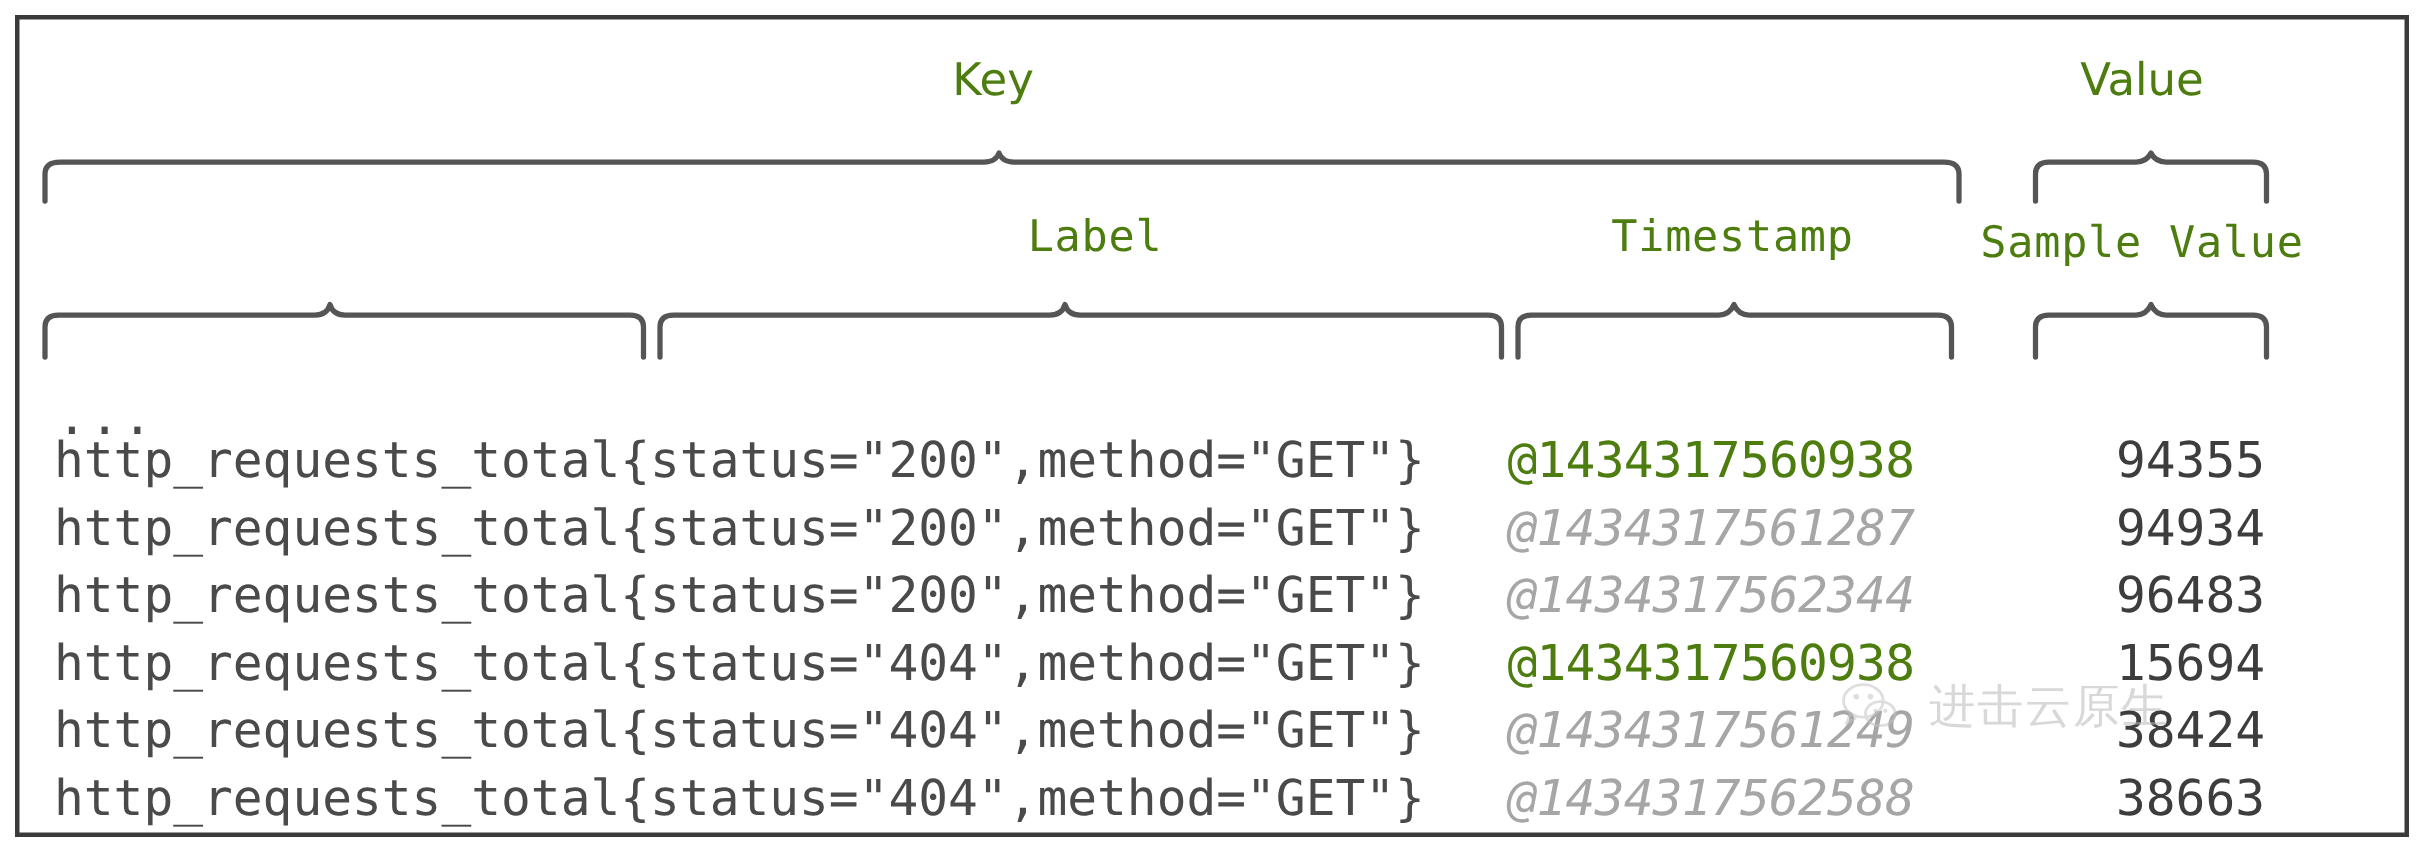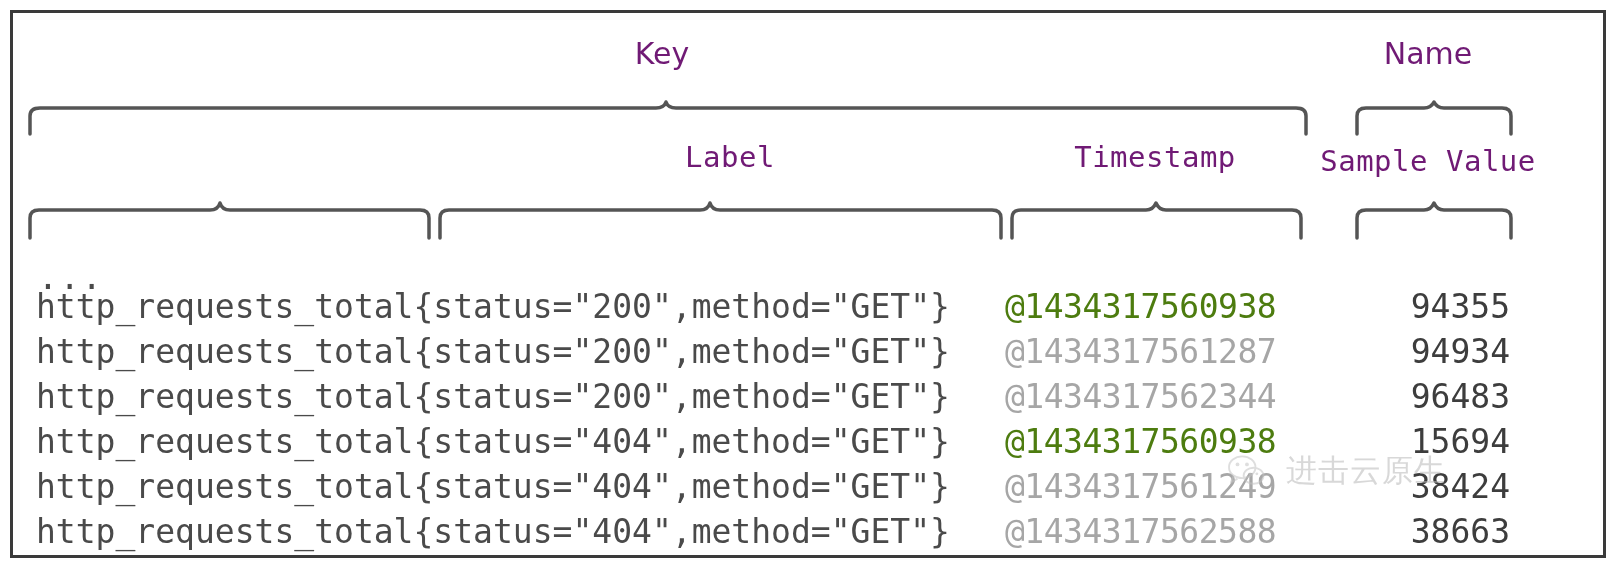--- a/index.html
+++ b/index.html
@@ -27,21 +27,21 @@
     border-right-width: 3px;
     box-sizing: border-box;
     background: #ffffff;
   }
 
   
   .hdr-label {
     position: absolute;
     font-family: "DejaVu Sans", sans-serif;
     font-size: 30px;
-    color: #701a75;
+    color: #4d7c0f;
     white-space: nowrap;
     transform: translateX(-50%);
   }
   .hdr-label.lvl2 {
     font-family: "DejaVu Sans Mono", monospace;
     font-size: 29px;
     letter-spacing: 0.5px;
   }
 
   
@@ -77,21 +77,21 @@
     letter-spacing: -0.5px;
   }
   .col-val {
     position: absolute;
     left: 1360px;
     width: 150px;
     text-align: right;
     color: #3d3d3d;
   }
   .ts-dark  { color: #4d7c0f; }
-  .ts-light { color: #a6a6a6; }
+  .ts-light { color: #a6a6a6; font-style: italic; }
 
   .ellipsis {
     position: absolute;
     left: 38px;
     top: 258px;
     font-family: "DejaVu Sans Mono", monospace;
     font-size: 33px;
     color: #4a4a4a;
     letter-spacing: 2px;
   }
@@ -117,21 +117,21 @@
   .wm-logo { width: 38px; height: 34px; }
 </style>
 </head>
 <body>
 
 <div id="page">
 
   <div class="frame"></div>
 
   <div class="hdr-label" style="left:662px; top:36px;">Key</div>
-  <div class="hdr-label" style="left:1428px; top:36px;">Name</div>
+  <div class="hdr-label" style="left:1428px; top:36px;">Value</div>
 
   <div class="brace" style="left:28px; top:100px;">
     <svg width="1280" height="36" viewBox="0 0 1280 36">
       <path d="M2,34 L2,16 Q2,8 12,8 L628,8 Q636,8 638,2 Q640,8 648,8 L1268,8 Q1278,8 1278,16 L1278,34" fill="none" stroke="#555555" stroke-width="3.5" stroke-linecap="round" stroke-linejoin="round"></path>
     </svg>
   </div>
   <div class="brace" style="left:1355px; top:100px;">
     <svg width="158" height="36" viewBox="0 0 158 36">
       <path d="M2,34 L2,16 Q2,8 11,8 L69,8 Q76,8 79,2 Q82,8 89,8 L147,8 Q156,8 156,16 L156,34" fill="none" stroke="#555555" stroke-width="3.5" stroke-linecap="round" stroke-linejoin="round"></path>
     </svg>

